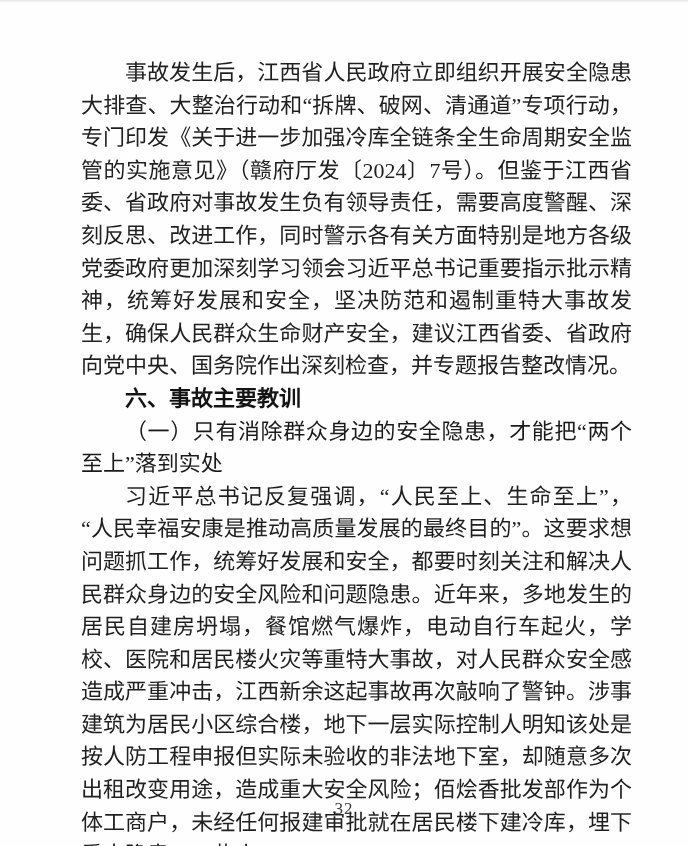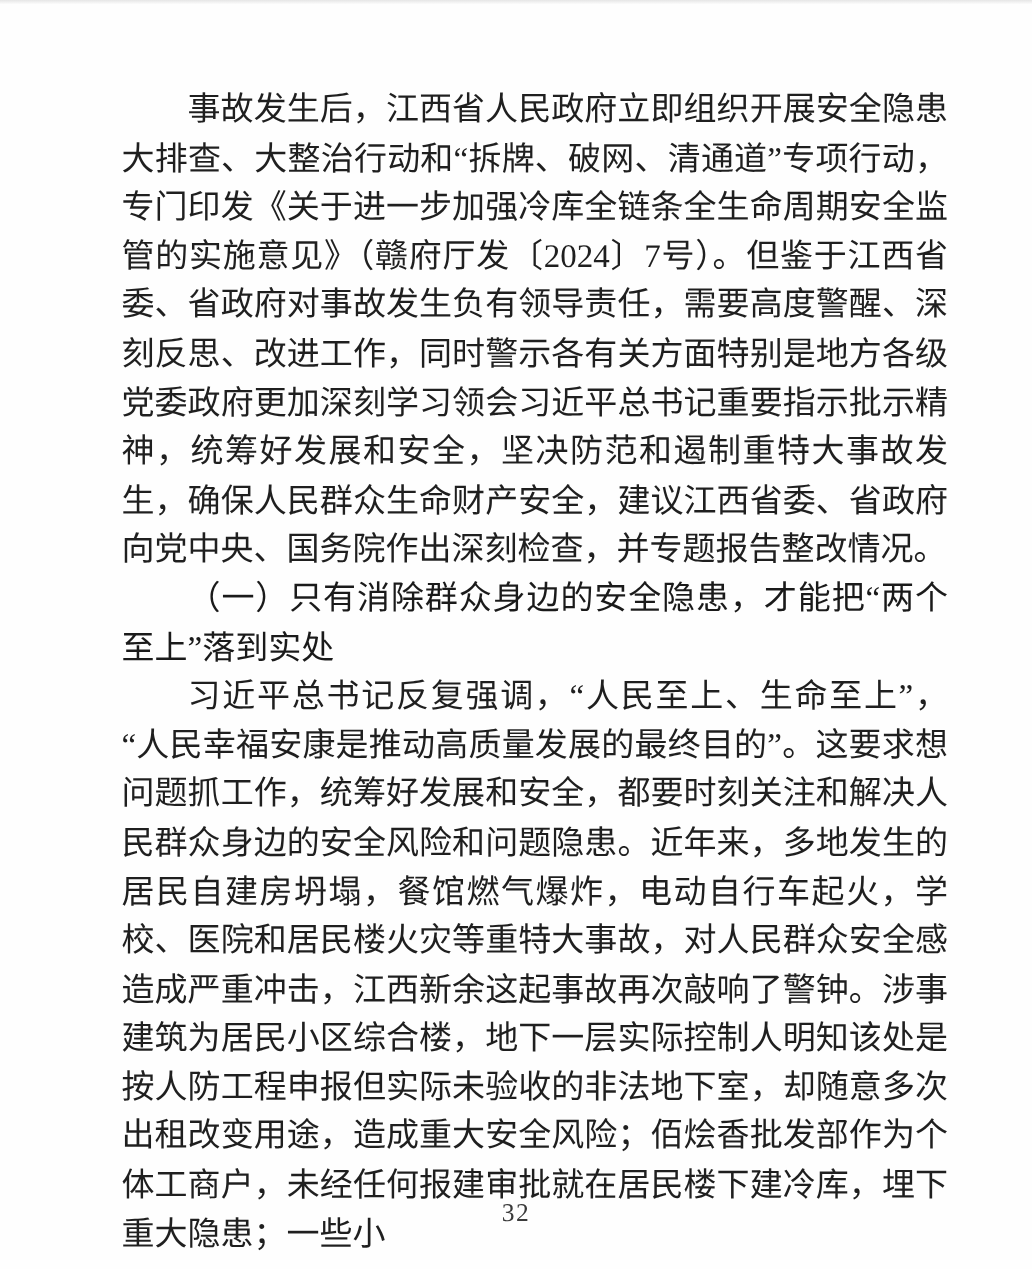--- a/index.html
+++ b/index.html
@@ -67,20 +67,21 @@
 </style>
 </head>
 <body>
 
 <div class="page">
   <div class="scan-edge"></div>
 
   <div class="content">
     <p class="para">事故发生后，江西省人民政府立即组织开展安全隐患大排查、大整治行动和“拆牌、破网、清通道”专项行动，专门印发《关于进一步加强冷库全链条全生命周期安全监管的实施意见》（赣府厅发〔2024〕7号）。但鉴于江西省委、省政府对事故发生负有领导责任，需要高度警醒、深刻反思、改进工作，同时警示各有关方面特别是地方各级党委政府更加深刻学习领会习近平总书记重要指示批示精神，统筹好发展和安全，坚决防范和遏制重特大事故发生，确保人民群众生命财产安全，建议江西省委、省政府向党中央、国务院作出深刻检查，并专题报告整改情况。</p>
 
+    <h2 class="h-section">六、事故主要教训</h2>
 
     <h3 class="h-sub">（一）只有消除群众身边的安全隐患，才能把“两个至上”落到实处</h3>
 
     <p class="para">习近平总书记反复强调，“人民至上、生命至上”，“人民幸福安康是推动高质量发展的最终目的”。这要求想问题抓工作，统筹好发展和安全，都要时刻关注和解决人民群众身边的安全风险和问题隐患。近年来，多地发生的居民自建房坍塌，餐馆燃气爆炸，电动自行车起火，学校、医院和居民楼火灾等重特大事故，对人民群众安全感造成严重冲击，江西新余这起事故再次敲响了警钟。涉事建筑为居民小区综合楼，地下一层实际控制人明知该处是按人防工程申报但实际未验收的非法地下室，却随意多次出租改变用途，造成重大安全风险；佰烩香批发部作为个体工商户，未经任何报建审批就在居民楼下建冷库，埋下重大隐患；一些小</p>
   </div>
 
   <div class="page-number">32</div>
 </div>
 
 </body></html>

